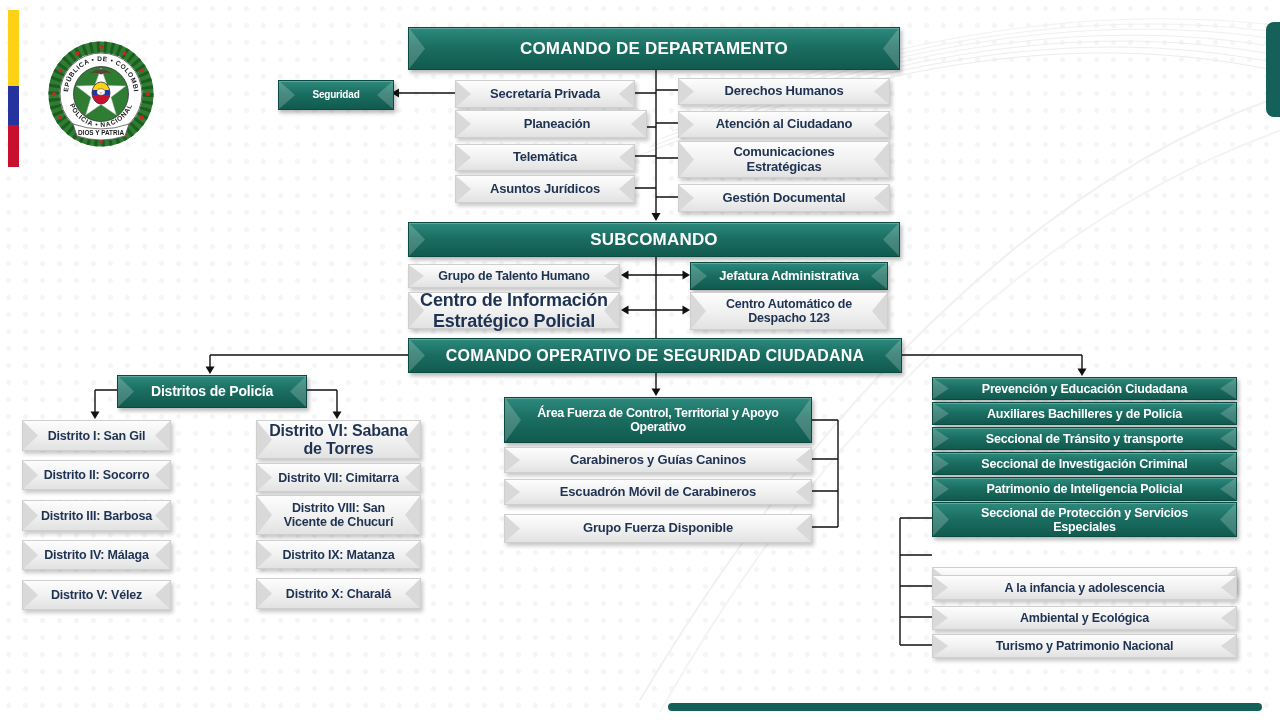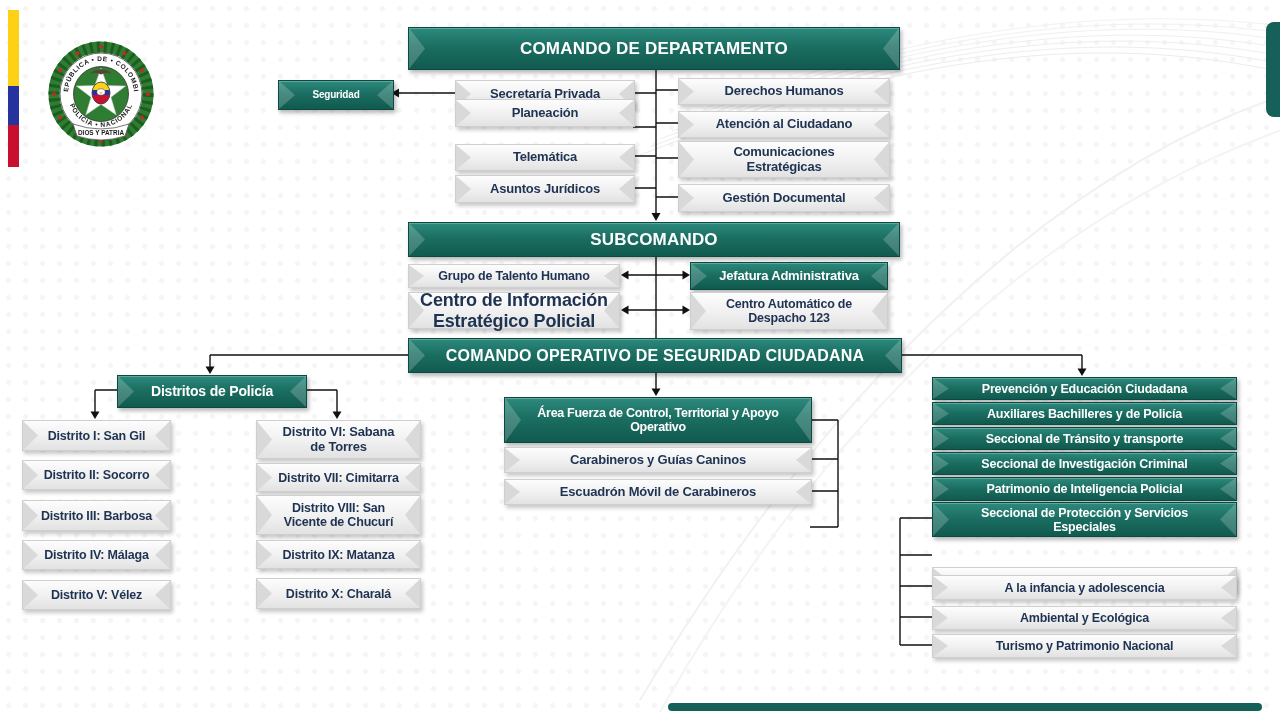--- a/index.html
+++ b/index.html
@@ -143,21 +143,21 @@
       <path d="M651.5,388.5 L660.5,388.5 L656,396 Z"></path>
       <path d="M90.5,411.5 L99.5,411.5 L95,419 Z"></path>
       <path d="M332.5,411.5 L341.5,411.5 L337,419 Z"></path>
     </g>
   </svg>
 
   <div class="box teal-big" style="left:408px;top:27px;width:490px;height:41px;">COMANDO DE DEPARTAMENTO</div>
   <div class="box teal" style="left:278px;top:80px;width:114px;height:28px;font-size:10px;">Seguridad</div>
 
   <div class="box gray" style="left:455px;top:80px;width:178px;height:26px;">Secretaría Privada</div>
-  <div class="box gray" style="left:455px;top:99px;width:178px;height:26px;">Planeación</div>
+  <div class="box gray" style="left:455px;top:110px;width:178px;height:26px;padding-left:12px;">Planeación</div>
   <div class="box gray" style="left:455px;top:144px;width:178px;height:25px;">Telemática</div>
   <div class="box gray" style="left:455px;top:175px;width:178px;height:26px;">Asuntos Jurídicos</div>
 
   <div class="box gray" style="left:678px;top:78px;width:210px;height:25px;">Derechos Humanos</div>
   <div class="box gray" style="left:678px;top:111px;width:210px;height:25px;">Atención al Ciudadano</div>
   <div class="box gray" style="left:678px;top:141px;width:210px;height:35px;">Comunicaciones
 Estratégicas</div>
   <div class="box gray" style="left:678px;top:184px;width:210px;height:26px;">Gestión Documental</div>
 
   <div class="box teal-big" style="left:408px;top:222px;width:490px;height:33px;">SUBCOMANDO</div>
@@ -169,32 +169,33 @@
 Despacho 123</div>
 
   <div class="box teal-big" style="left:408px;top:338px;width:492px;height:33px;font-size:16px;">COMANDO OPERATIVO DE SEGURIDAD CIUDADANA</div>
 
   <div class="box teal" style="left:117px;top:375px;width:188px;height:31px;font-size:14px;">Distritos de Policía</div>
   <div class="box gray" style="left:22px;top:420px;width:147px;height:29px;font-size:12.5px;">Distrito I: San Gil</div>
   <div class="box gray" style="left:22px;top:460px;width:147px;height:28px;font-size:12.5px;">Distrito II: Socorro</div>
   <div class="box gray" style="left:22px;top:500px;width:147px;height:29px;font-size:12.5px;">Distrito III: Barbosa</div>
   <div class="box gray" style="left:22px;top:540px;width:147px;height:28px;font-size:12.5px;">Distrito IV: Málaga</div>
   <div class="box gray" style="left:22px;top:580px;width:147px;height:28px;font-size:12.5px;">Distrito V: Vélez</div>
-  <div class="box gray" style="left:256px;top:420px;width:163px;height:37px;font-size:13px;">Distrito VI: Sabana
+  <div class="box gray" style="left:256px;top:420px;width:163px;height:37px;font-size:16px;">Distrito VI: Sabana
 de Torres</div>
   <div class="box gray" style="left:256px;top:463px;width:163px;height:27px;font-size:12.5px;">Distrito VII: Cimitarra</div>
   <div class="box gray" style="left:256px;top:495px;width:163px;height:38px;font-size:12.5px;">Distrito VIII: San
 Vicente de Chucurí</div>
   <div class="box gray" style="left:256px;top:540px;width:163px;height:27px;font-size:12.5px;">Distrito IX: Matanza</div>
   <div class="box gray" style="left:256px;top:578px;width:163px;height:29px;font-size:12.5px;">Distrito X: Charalá</div>
 
   <div class="box teal" style="left:504px;top:397px;width:306px;height:44px;font-size:12.5px;letter-spacing:-0.3px;">Área Fuerza de Control, Territorial y Apoyo
 Operativo</div>
   <div class="box gray" style="left:504px;top:447px;width:306px;height:24px;">Carabineros y Guías Caninos</div>
   <div class="box gray" style="left:504px;top:479px;width:306px;height:24px;">Escuadrón Móvil de Carabineros</div>
+  <div class="box gray" style="left:504px;top:514px;width:306px;height:27px;">Grupo Fuerza Disponible</div>
 
   <div class="box teal" style="left:932px;top:377px;width:303px;height:21px;font-size:12.5px;">Prevención y Educación Ciudadana</div>
   <div class="box teal" style="left:932px;top:402px;width:303px;height:21px;font-size:12.5px;">Auxiliares Bachilleres y de Policía</div>
   <div class="box teal" style="left:932px;top:427px;width:303px;height:21px;font-size:12.5px;">Seccional de Tránsito y transporte</div>
   <div class="box teal" style="left:932px;top:452px;width:303px;height:21px;font-size:12.5px;">Seccional de Investigación Criminal</div>
   <div class="box teal" style="left:932px;top:477px;width:303px;height:22px;font-size:12.5px;">Patrimonio de Inteligencia Policial</div>
   <div class="box teal" style="left:932px;top:502px;width:303px;height:33px;font-size:12.5px;">Seccional de Protección y Servicios
 Especiales</div>
   <div class="box gray" style="left:932px;top:567px;width:303px;height:24px;font-size:12.5px;">A personas e Instalaciones</div>
   <div class="box gray" style="left:932px;top:575px;width:303px;height:23px;font-size:12.5px;">A la infancia y adolescencia</div>

